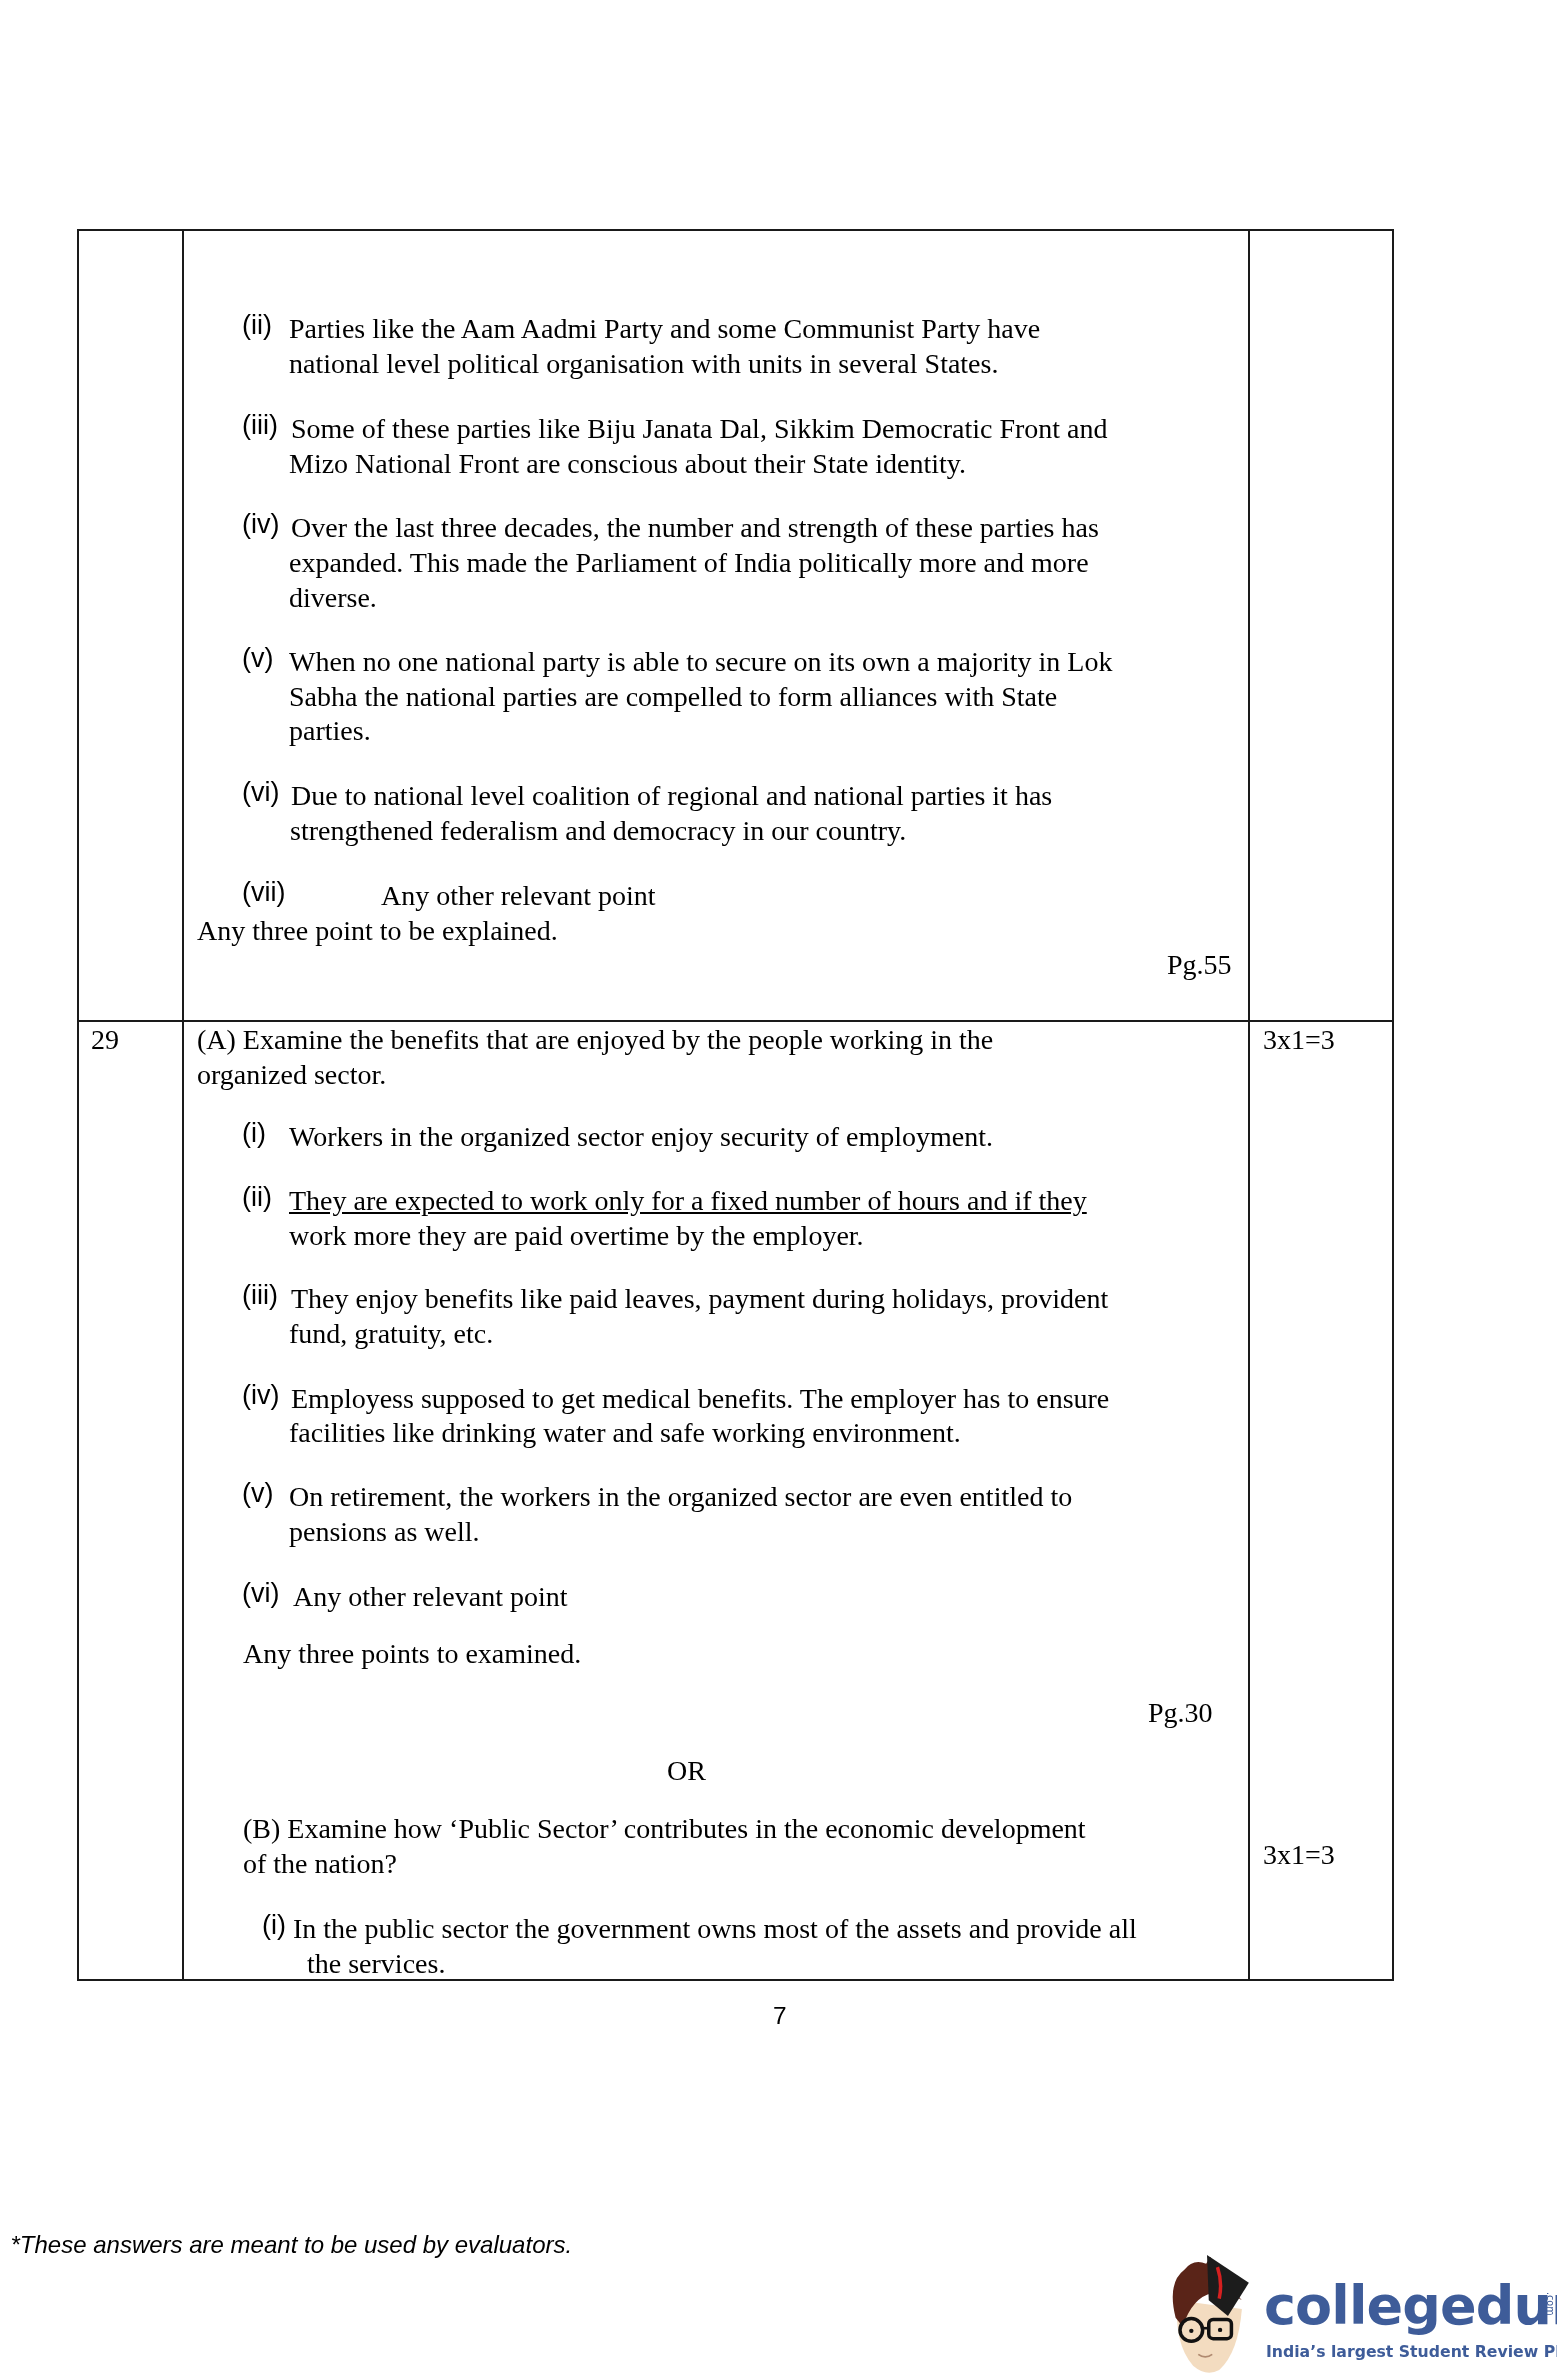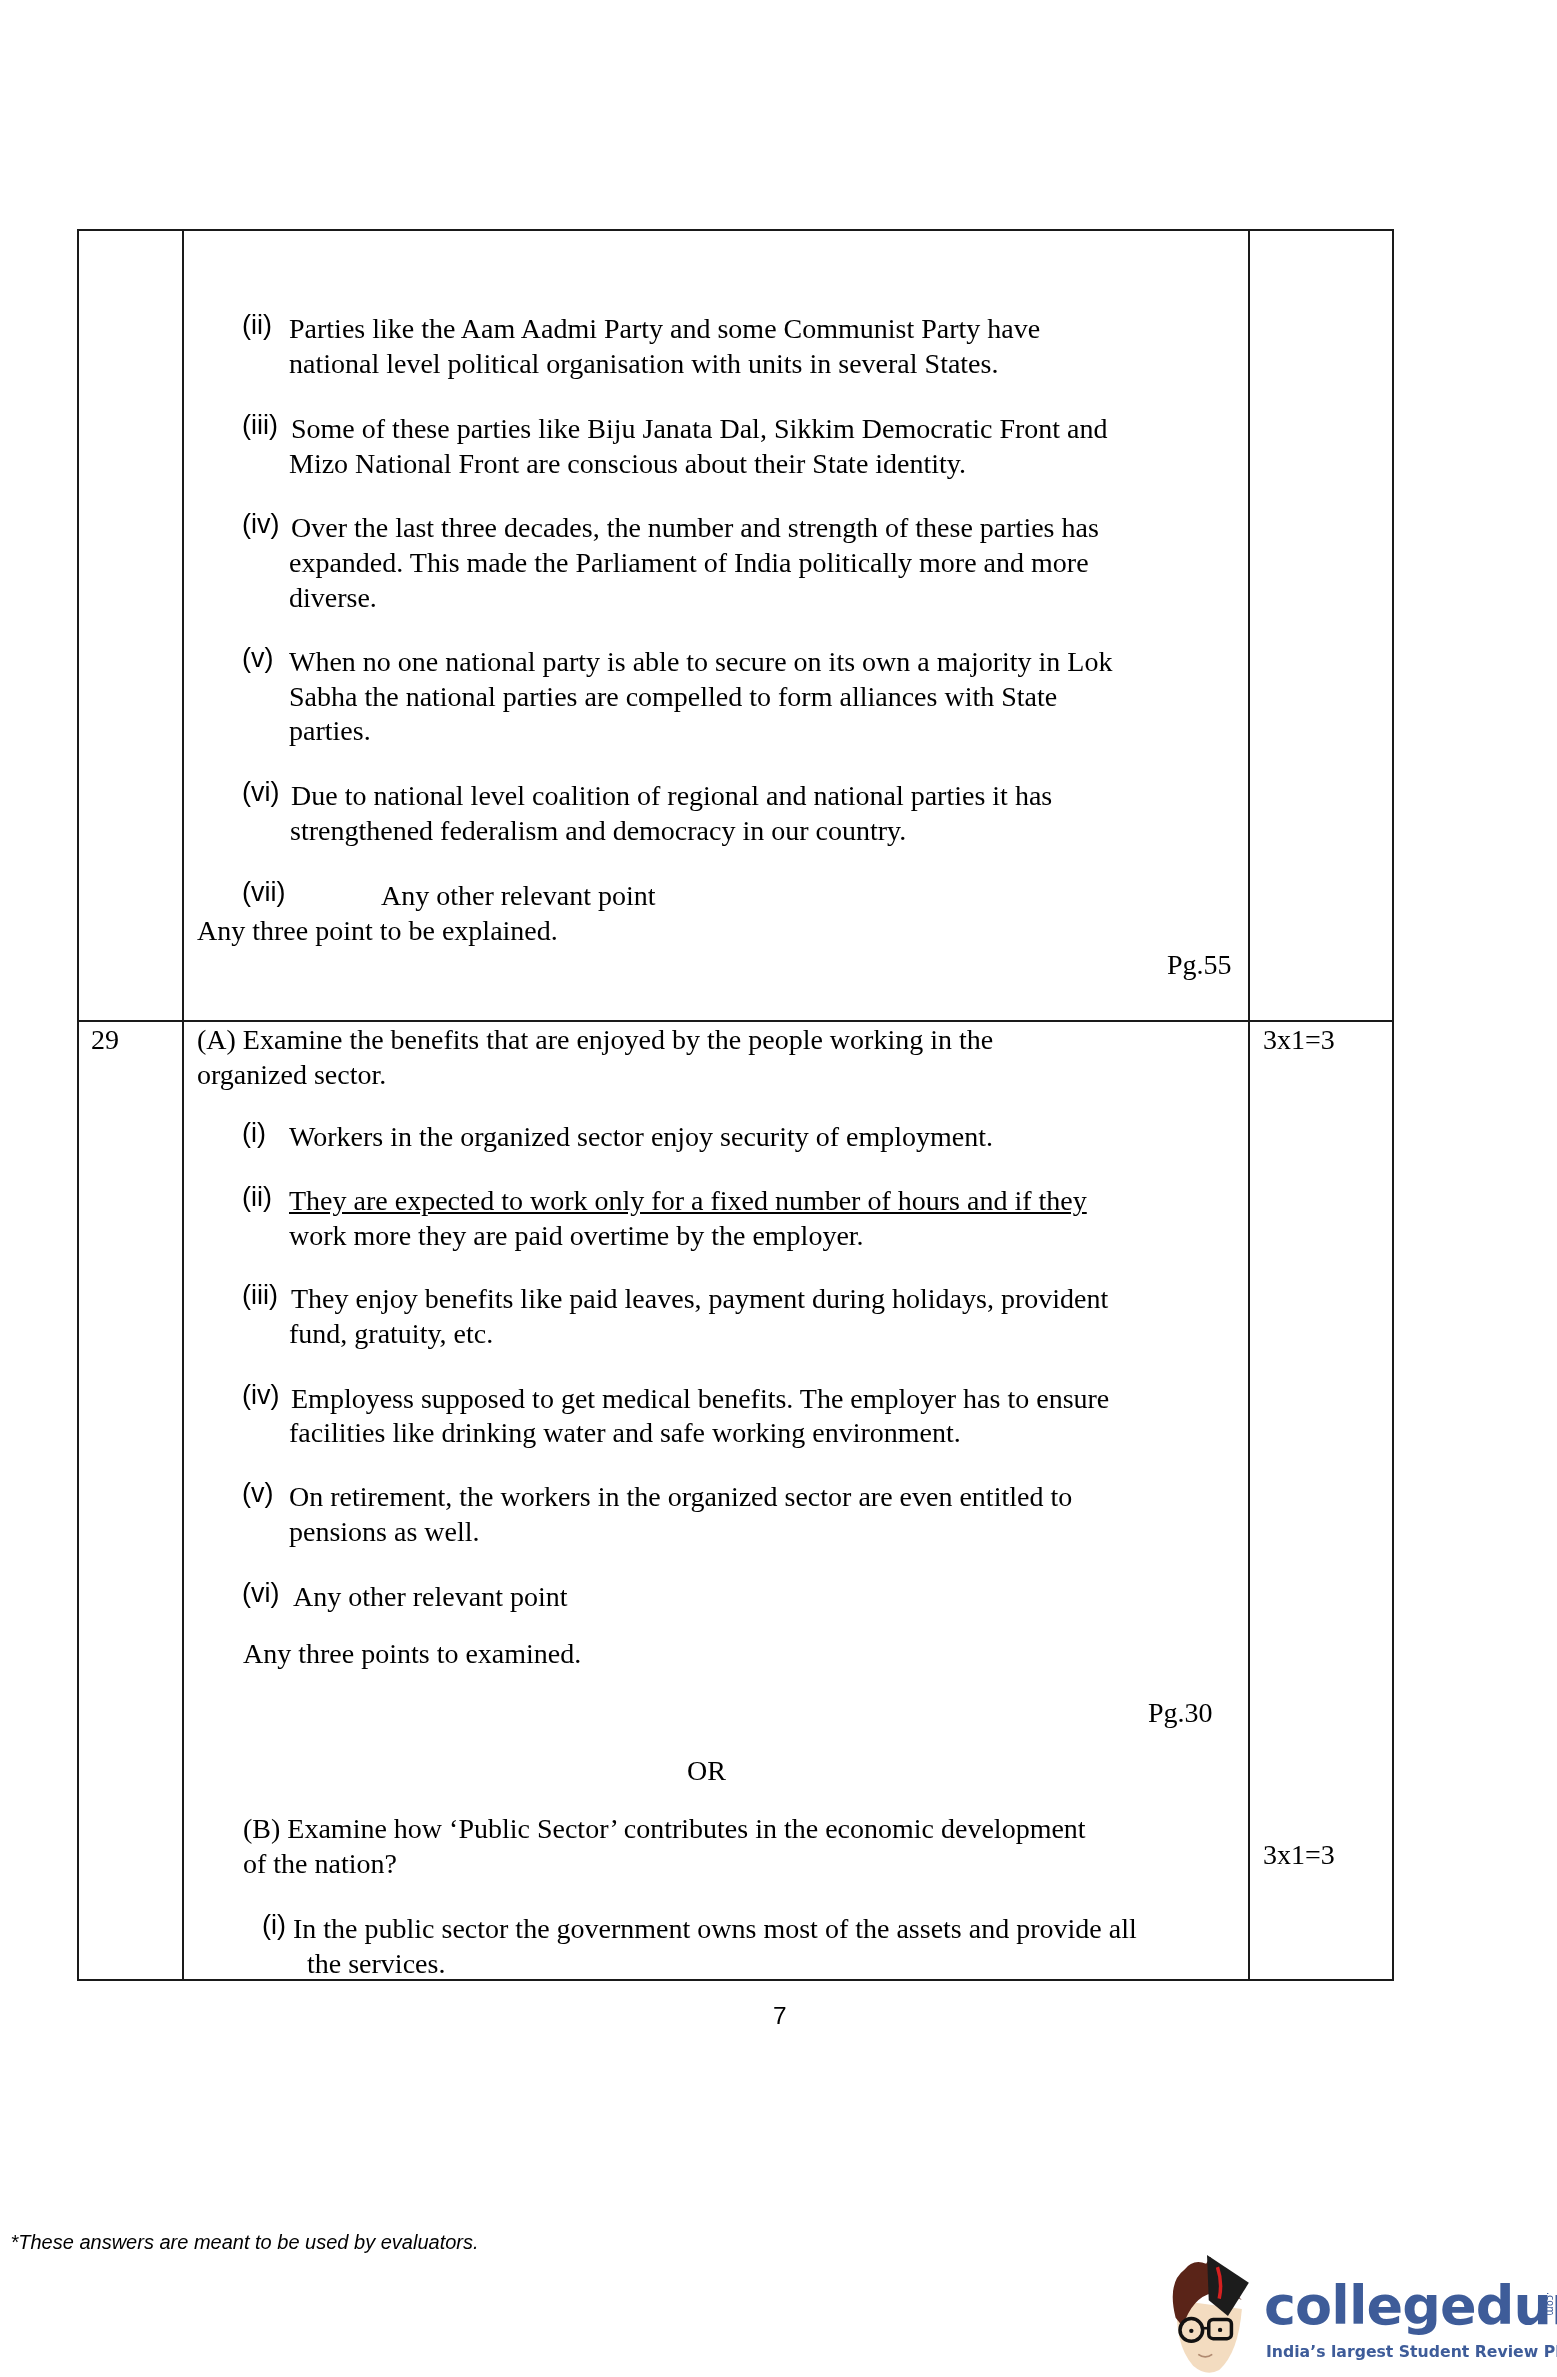--- a/index.html
+++ b/index.html
@@ -5,21 +5,21 @@
   html, body { margin:0; padding:0; background:#ffffff; }
   body { width:1558px; height:2377px; position:relative; overflow:hidden; color:#000; }
   .abs { position:absolute; white-space:nowrap; }
   .serif { font-family:"Liberation Serif", "DejaVu Serif", serif; font-size:28px; line-height:35px; }
   .bold { font-weight:normal; }
   .mk { font-family:"Liberation Sans", "DejaVu Sans", sans-serif; font-size:27px; }
   .line { position:absolute; background:#1a1a1a; }
   .hline { height:1.7px; }
   .vline { width:1.7px; }
   .pagenum { font-family:"Liberation Sans", "DejaVu Sans", sans-serif; font-size:24.4px; }
-  .footer-note { font-family:"Liberation Sans", "DejaVu Sans", sans-serif; font-style:italic; font-size:20px; }
+  .footer-note { font-family:"Liberation Sans", "DejaVu Sans", sans-serif; font-style:italic; font-size:24px; }
   .logo-word { font-family:"DejaVu Sans", "Liberation Sans", sans-serif; font-size:54px; font-weight:bold; color:#3e5c99; letter-spacing:-0.9px; }
   .logo-tag { font-family:"DejaVu Sans", "Liberation Sans", sans-serif; font-size:15.7px; font-weight:bold; color:#3e5c99; }
   .logo-com { font-family:"DejaVu Sans", sans-serif; font-size:9.6px; color:#3e5c99; transform:rotate(90deg); transform-origin:left top; }
 </style>
 </head>
 <body>
 
 <div class="line hline" style="left:77px; top:229px; width:1317px;"></div>
 <div class="line hline" style="left:77px; top:1020px; width:1317px;"></div>
 <div class="line hline" style="left:77px; top:1979px; width:1317px;"></div>
@@ -85,21 +85,21 @@
   <span class="abs serif" style="left:289px; top:1479px;">On retirement, the workers in the organized sector are even entitled to</span>
   <span class="abs serif" style="left:289px; top:1514px;">pensions as well.</span>
 
   <span class="abs mk" style="left:242px; top:1578px;">(vi)</span>
   <span class="abs serif" style="left:293px; top:1579px;">Any other relevant point</span>
 
   <span class="abs serif" style="left:243px; top:1636px;">Any three points to examined.</span>
   <span class="abs serif" style="left:1148px; top:1695px;">Pg.30</span>
 </div>
 
-<span class="abs serif bold" style="left:687px; top:1753px;">OR</span>
+<span class="abs serif bold" style="left:667px; top:1753px;">OR</span>
 
 <div>
   <span class="abs serif bold" style="left:243px; top:1811px;">(B) Examine how ‘Public Sector’ contributes in the economic development</span>
   <span class="abs serif bold" style="left:243px; top:1846px;">of the nation?</span>
   <span class="abs serif bold" style="left:1263px; top:1837px;">3x1=3</span>
 
   <span class="abs mk" style="left:262px; top:1910px;">(i)</span>
   <span class="abs serif" style="left:293px; top:1911px;">In the public sector the government owns most of the assets and provide all</span>
   <span class="abs serif" style="left:307px; top:1946px;">the services.</span>
 </div>

